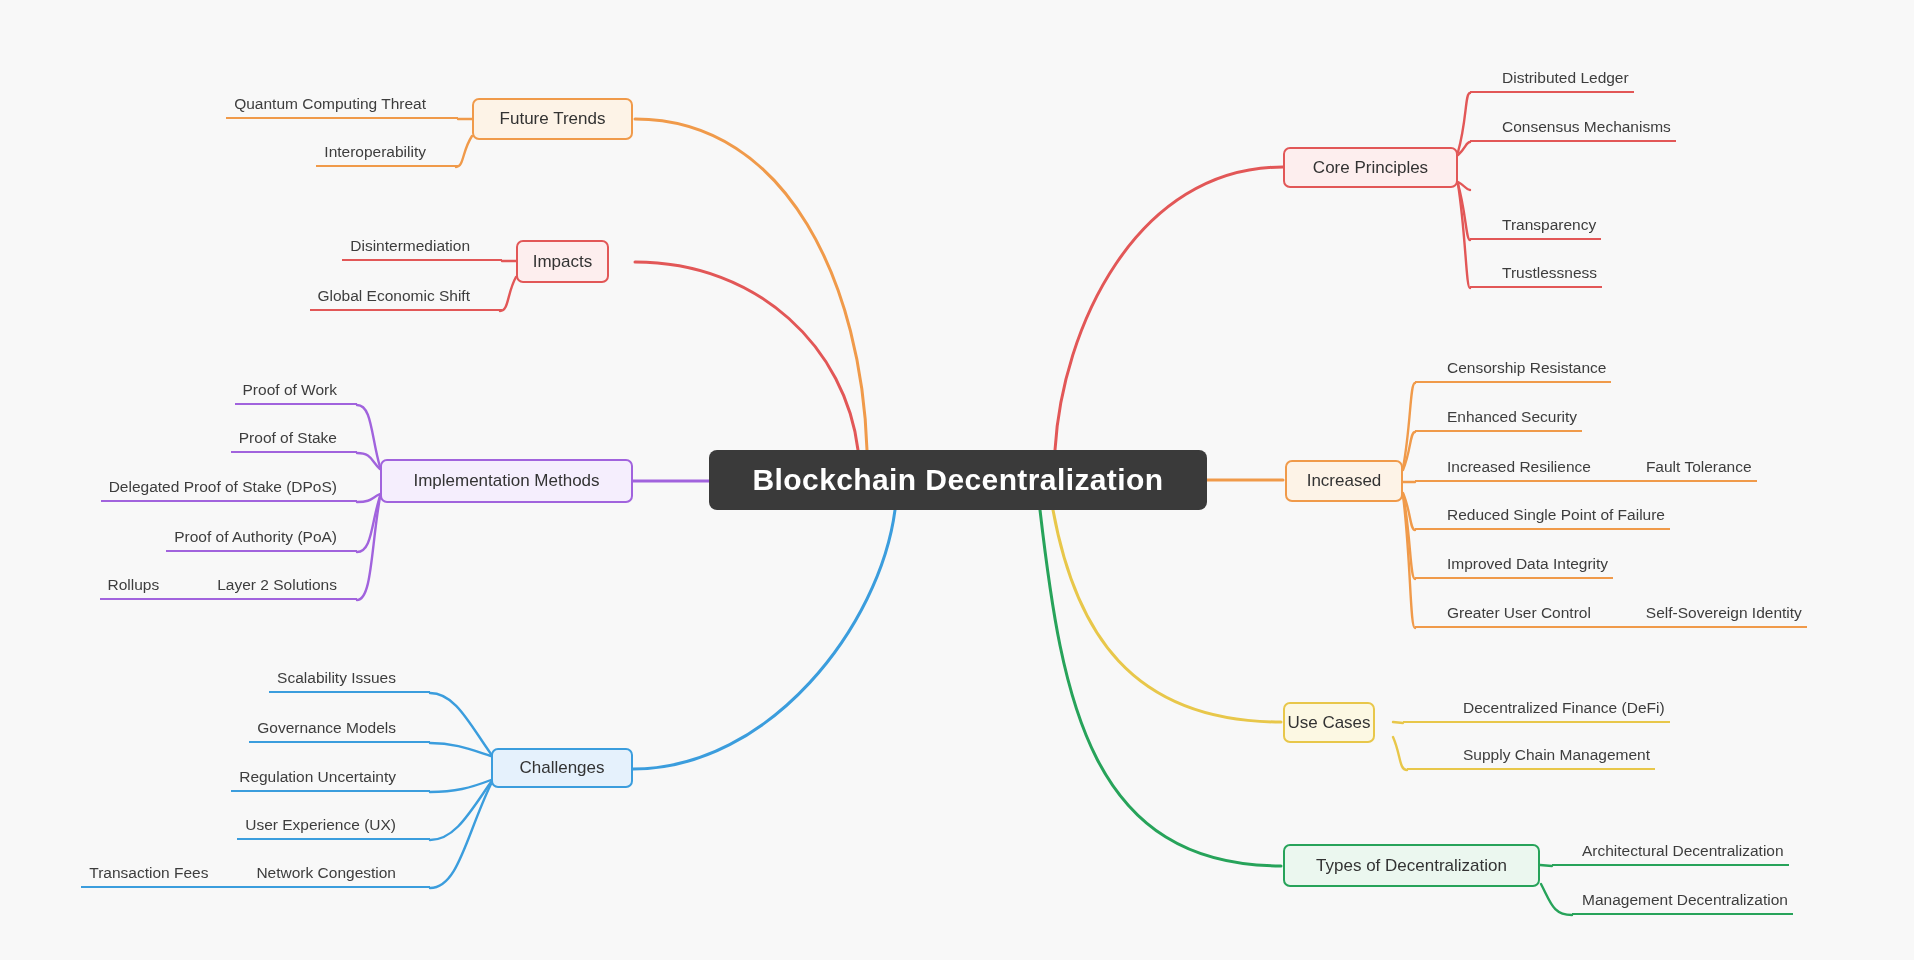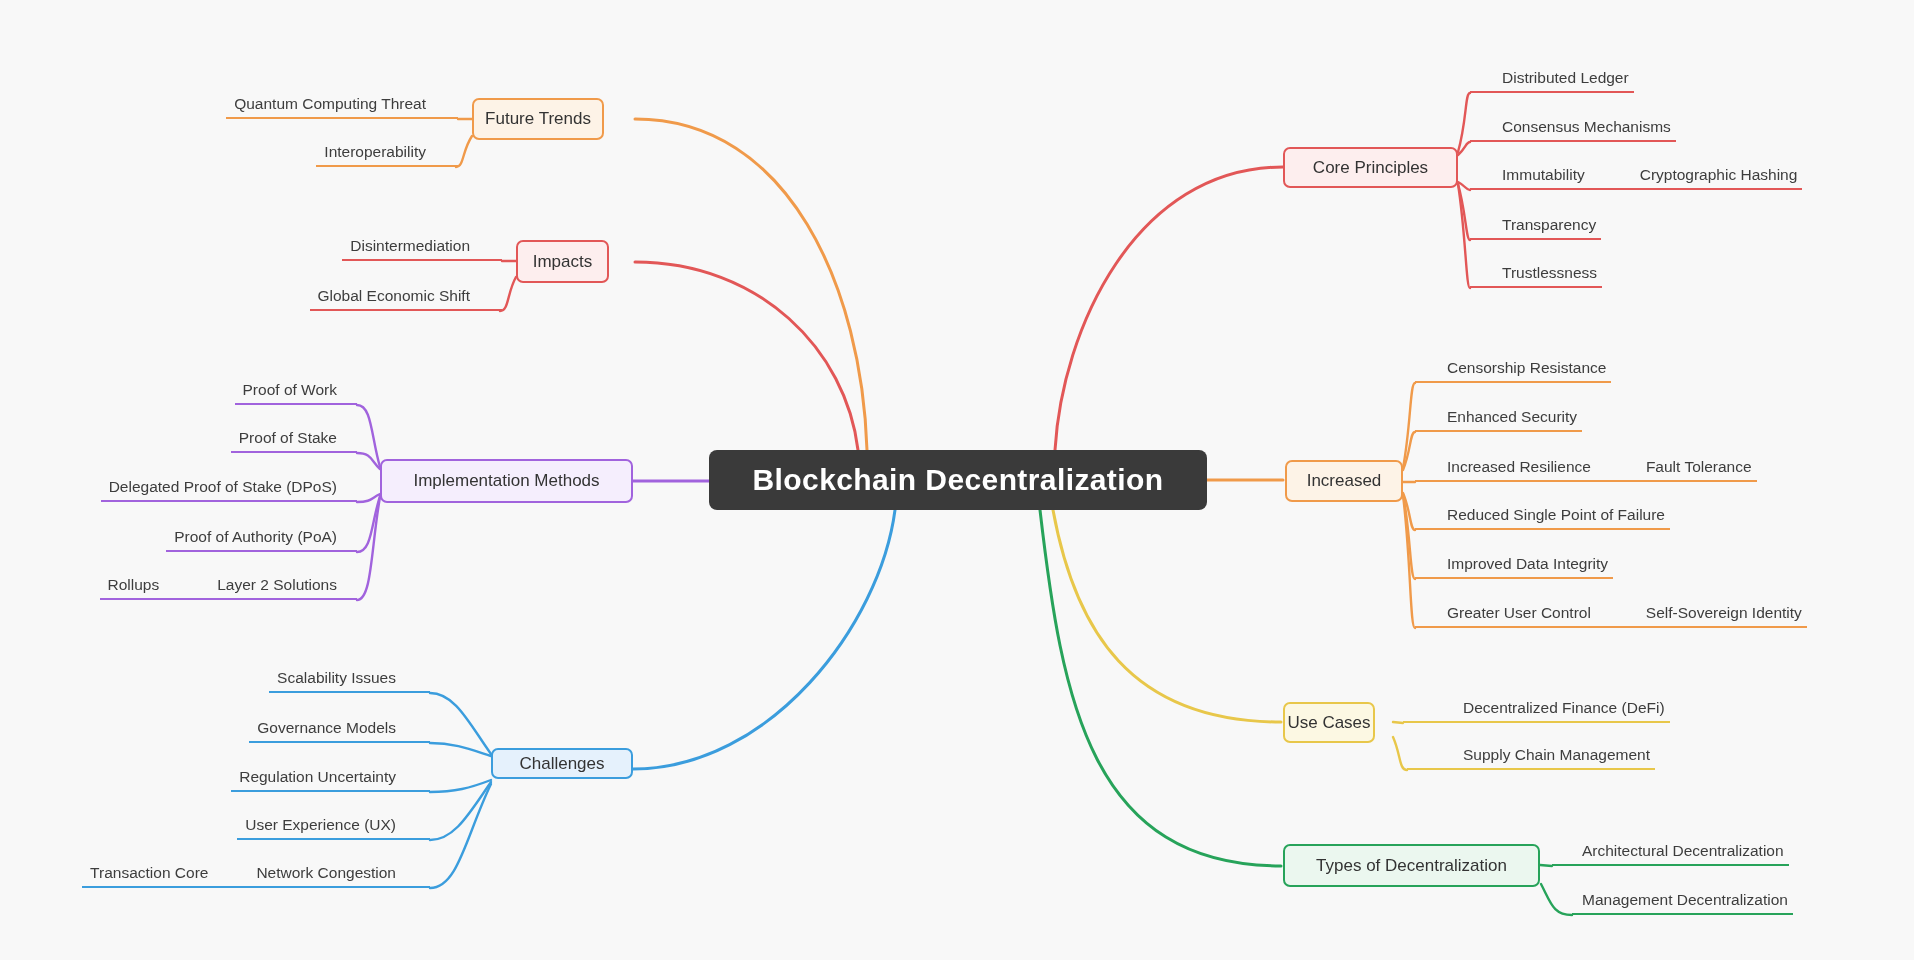--- a/index.html
+++ b/index.html
@@ -92,25 +92,20 @@
 
   <div class="node-box" style="left: 1283px; top: 147px; width: 175px; height: 41px; border-color: rgb(226, 87, 87); background-color: rgb(253, 238, 238);">
     <span>Core Principles</span>
   </div>
   <div class="row right" style="left: 1470px; top: 68px; border-bottom-color: rgb(226, 87, 87);">
     <span class="lbl">Distributed Ledger</span>
   </div>
   <div class="row right" style="left: 1470px; top: 117px; border-bottom-color: rgb(226, 87, 87);">
     <span class="lbl">Consensus Mechanisms</span>
   </div>
-  <div class="row right" style="left: 1470px; top: 165px; border-bottom-color: rgb(226, 87, 87);">
-    <span class="lbl">Immutability</span>
-    <span class="spacer" style="width:55px"></span>
-    <span class="lbl">Cryptographic Hashing</span>
-  </div>
   <div class="row right" style="left: 1470px; top: 215px; border-bottom-color: rgb(226, 87, 87);">
     <span class="lbl">Transparency</span>
   </div>
   <div class="row right" style="left: 1470px; top: 263px; border-bottom-color: rgb(226, 87, 87);">
     <span class="lbl">Trustlessness</span>
   </div>
 
   <div class="node-box" style="left: 1285px; top: 460px; width: 118px; height: 42px; border-color: rgb(240, 154, 74); background-color: rgb(253, 243, 231);">
     <span>Increased</span>
   </div>
@@ -150,21 +145,21 @@
   <div class="node-box" style="left: 1283px; top: 844px; width: 257px; height: 43px; border-color: rgb(39, 163, 90); background-color: rgb(235, 247, 239);">
     <span>Types of Decentralization</span>
   </div>
   <div class="row right" style="left: 1552px; top: 841px; padding-left: 30px; border-bottom-color: rgb(39, 163, 90);">
     <span class="lbl">Architectural Decentralization</span>
   </div>
   <div class="row right" style="left: 1572px; top: 890px; padding-left: 10px; border-bottom-color: rgb(39, 163, 90);">
     <span class="lbl">Management Decentralization</span>
   </div>
 
-  <div class="node-box" style="left: 472px; top: 98px; width: 132px; height: 42px; border-color: rgb(240, 154, 74); background-color: rgb(253, 243, 231);">
+  <div class="node-box" style="left: 472px; top: 98px; width: 161px; height: 42px; border-color: rgb(240, 154, 74); background-color: rgb(253, 243, 231);">
     <span>Future Trends</span>
   </div>
   <div class="row left" style="right: 1456px; top: 94px; border-bottom-color: rgb(240, 154, 74); justify-content: flex-end;">
     <span class="lbl">Quantum Computing Threat</span>
   </div>
   <div class="row left" style="right: 1456px; top: 142px; border-bottom-color: rgb(240, 154, 74);">
     <span class="lbl">Interoperability</span>
   </div>
 
   <div class="node-box" style="left: 516px; top: 240px; width: 93px; height: 43px; border-color: rgb(226, 87, 87); background-color: rgb(253, 238, 238);">
@@ -191,34 +186,34 @@
   </div>
   <div class="row left" style="right: 1557px; top: 527px; padding-right: 20px; border-bottom-color: rgb(161, 99, 221);">
     <span class="lbl">Proof of Authority (PoA)</span>
   </div>
   <div class="row left" style="right: 1557px; top: 575px; padding-right: 20px; border-bottom-color: rgb(161, 99, 221);">
     <span class="lbl">Rollups</span>
     <span class="spacer" style="width:58px"></span>
     <span class="lbl">Layer 2 Solutions</span>
   </div>
 
-  <div class="node-box" style="left: 491px; top: 748px; width: 142px; height: 31px; border-color: rgb(59, 157, 221); background-color: rgb(229, 241, 252);">
+  <div class="node-box" style="left: 491px; top: 748px; width: 142px; height: 40px; border-color: rgb(59, 157, 221); background-color: rgb(229, 241, 252);">
     <span>Challenges</span>
   </div>
   <div class="row left" style="right: 1484px; top: 668px; padding-right: 34px; border-bottom-color: rgb(59, 157, 221);">
     <span class="lbl">Scalability Issues</span>
   </div>
   <div class="row left" style="right: 1484px; top: 718px; padding-right: 34px; border-bottom-color: rgb(59, 157, 221);">
     <span class="lbl">Governance Models</span>
   </div>
   <div class="row left" style="right: 1484px; top: 767px; padding-right: 34px; border-bottom-color: rgb(59, 157, 221);">
     <span class="lbl">Regulation Uncertainty</span>
   </div>
   <div class="row left" style="right: 1484px; top: 815px; padding-right: 34px; border-bottom-color: rgb(59, 157, 221);">
     <span class="lbl">User Experience (UX)</span>
   </div>
   <div class="row left" style="right: 1484px; top: 863px; padding-right: 34px; border-bottom-color: rgb(59, 157, 221);">
-    <span class="lbl">Transaction Core</span>
+    <span class="lbl">Transaction Fees</span>
     <span class="spacer" style="width:48px"></span>
     <span class="lbl">Network Congestion</span>
   </div>
 
 </div>
 
 </body></html>

